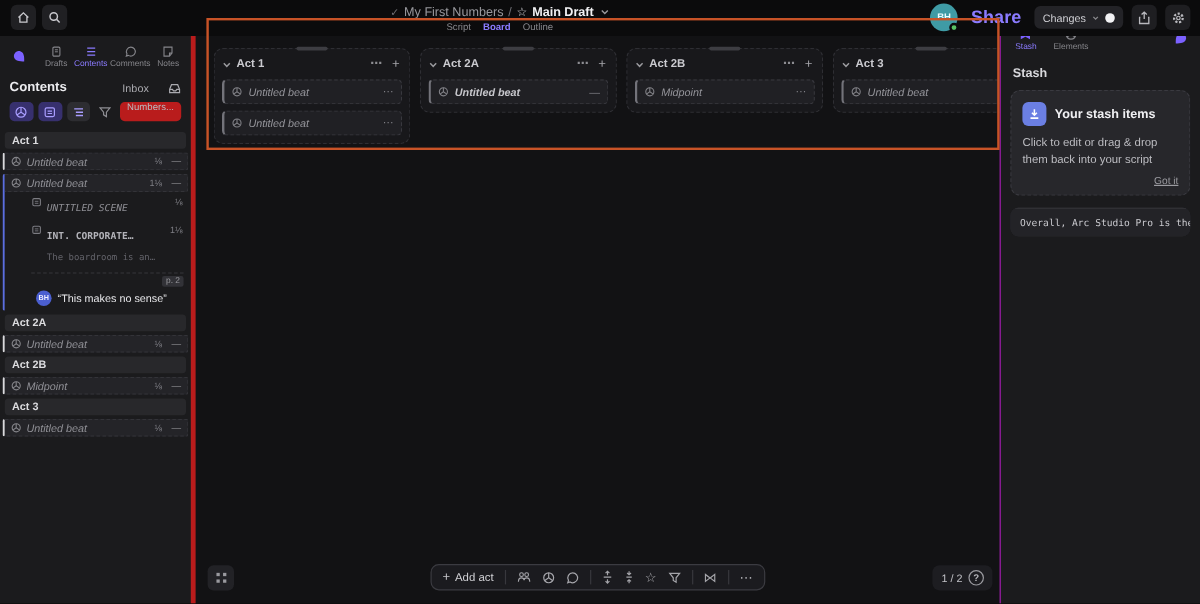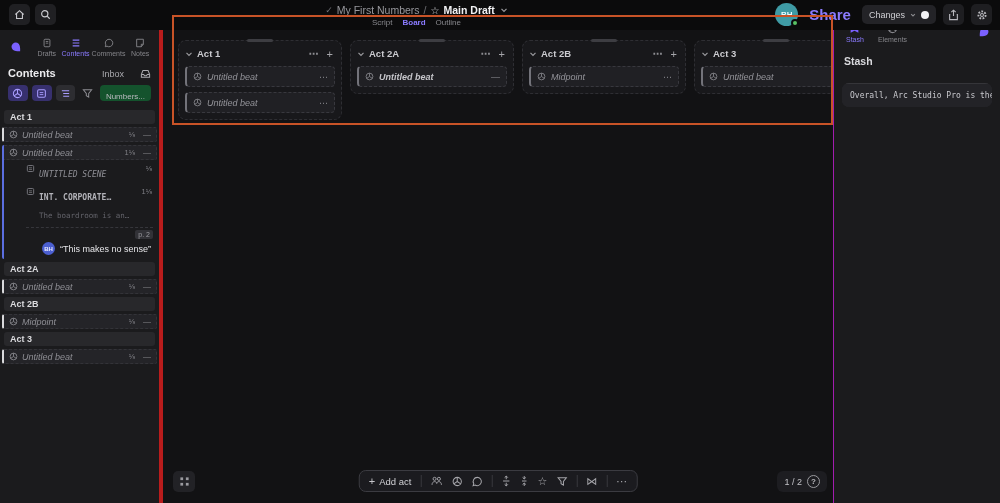--- a/index.html
+++ b/index.html
@@ -39,39 +39,39 @@
   .sbl-tab{flex:1;display:flex;flex-direction:column;align-items:center;gap:2px;font-size:7px;color:#85858a;cursor:pointer}
   .sbl-tab.active{color:#8b7bff}
   .sbl-head{display:flex;align-items:center;justify-content:space-between;padding:6px 8px 4px 8px}
   .sbl-head .h{font-size:11px;font-weight:bold;color:#ececef}
   .inbox{display:flex;align-items:flex-end;gap:16px;font-size:9px;color:#a9a9ae;cursor:pointer}
   .sbl-filters{display:flex;align-items:center;padding:2px 8px 6px 8px;gap:4px}
   .f-btn{width:24px;height:16px;border-radius:4px;display:flex;align-items:center;justify-content:center;color:#a99dff;cursor:pointer}
   .f-btn.purple{background:#37306e}
   .f-btn.dark{background:#2d2d31}
   .f-btn.plain{color:#8d8d92;width:20px}
-  .numbers{margin-left:auto;background:#14532d;border-radius:4px;height:16px;padding:0 6px;font-size:8px;color:#b9b9be;display:flex;align-items:flex-end;cursor:pointer}
+  .numbers{margin-left:auto;background:#b91c1c;border-radius:4px;height:16px;padding:0 6px;font-size:8px;color:#b9b9be;display:flex;align-items:flex-start;cursor:pointer}
   .act-bar{margin:3px 4px 0 4px;height:14px;background:#28282b;border-radius:3px;display:flex;align-items:center;padding:0 6px;font-size:9px;font-weight:bold;color:#dcdcdf;cursor:pointer}
   .beat-row{margin:3px 2px 0 2px;height:15px;background:#242428;border:1px dashed #333338;border-left:2px solid #d9d9dc;border-radius:2px;display:flex;align-items:center;gap:4px;padding:0 5px;cursor:pointer}
   .beat-row .bi{color:#85858a}
   .beat-row .bt{font-size:9px;font-style:italic;color:#8f8f95;flex:1;white-space:nowrap;overflow:hidden}
   .beat-row .pg{font-size:7.5px;color:#7f7f85}
   .beat-row .dash{font-size:8px;color:#8a8a8e;margin-left:4px}
   .beat-group{margin:3px 2px 0 2px;border-left:2px solid #5b6ee0;border-radius:2px}
   .beat-group .beat-row{margin:0;border-left:none;border-radius:0 2px 2px 0}
   .scene-row{display:flex;align-items:flex-start;gap:4px;padding:3px 5px 2px 22px;cursor:pointer}
   .scene-row .si{color:#7c7c82;margin-top:1px}
   .scene-row .sc{flex:1;min-width:0}
   .scene-row .sh{font-size:8px;font-style:italic;color:#8e8e94;white-space:nowrap;overflow:hidden}
   .scene-row .sh.b{font-style:normal;font-weight:bold;color:#b3b3b9}
   .scene-row .sd{font-size:7.5px;color:#63636a;white-space:nowrap;overflow:hidden}
   .scene-row .pg{font-size:7.5px;color:#7f7f85;margin-top:1px}
   .pbadge-row{border-top:1px dashed #36363b;margin:3px 4px 0 22px;display:flex;justify-content:flex-end;padding-top:2px}
   .pbadge{background:#323237;border-radius:2px;font-size:7px;color:#9b9ba0;padding:0 3px;line-height:9px}
-  .comment-row{display:flex;align-items:center;gap:5px;padding:3px 5px 4px 38px;cursor:pointer}
+  .comment-row{display:flex;align-items:center;gap:5px;padding:3px 5px 4px 26px;cursor:pointer}
   .c-av{width:13px;height:13px;border-radius:50%;background:#4b5fd0;color:#eef;font-size:6px;font-weight:bold;display:flex;align-items:center;justify-content:center;flex:none}
   .c-tx{font-size:9px;color:#e6e6e9;white-space:nowrap;overflow:hidden}
 
   
   .board{position:absolute;top:30px;left:163px;right:0;bottom:0;background:#121214}
   .col{position:absolute;top:10px;width:164px;background:#18181b;border:1px dashed #2e2e33;border-radius:8px;padding:5px 6px 6px 6px}
   .col-handle{position:absolute;top:-2px;left:50%;transform:translateX(-50%);width:26px;height:3px;border-radius:2px;background:#3d3d42}
   .col-head{display:flex;align-items:center;gap:4px;height:15px;font-size:9.5px;font-weight:bold;color:#cbcbd0}
   .col-head .chev{color:#9a9a9e}
   .col-head .sp{flex:1}
@@ -581,19 +581,31 @@
     </div>
     <span class="rs-pin">
         <svg width="13" height="13" viewBox="0 0 12 12" style="transform:rotate(45deg)">
           <path d="M6 1.2 C8.4 1.2 9.8 2.9 9.8 5 C9.8 7.6 6 10.8 6 10.8 C6 10.8 2.2 7.6 2.2 5 C2.2 2.9 3.6 1.2 6 1.2 Z" fill="#7b61ff"></path>
         </svg>
       </span>
   </div>
 
   <div class="rs-head">Stash</div>
 
+  <div class="tip-card">
+    <div class="tip-top">
+      <span class="tip-ic">
+          <svg width="12" height="12" viewBox="0 0 14 14">
+            <path d="M7 2.5 V8 M4.6 5.8 L7 8.2 L9.4 5.8 M3.2 11 H10.8" fill="none" stroke="#fff" stroke-width="1.5"></path>
+          </svg>
+        </span>
+      <span class="tip-title">Your stash items</span>
+    </div>
+    <div class="tip-body">Click to edit or drag &amp; drop them back into your script</div>
+    <div class="tip-dismiss">Got it</div>
+  </div>
 
   <div class="stash-card">
     <div class="stash-prev mono">Overall, Arc Studio Pro is the</div>
   </div>
 </aside>
 
 <div class="annotation"></div>
 
 </body></html>

